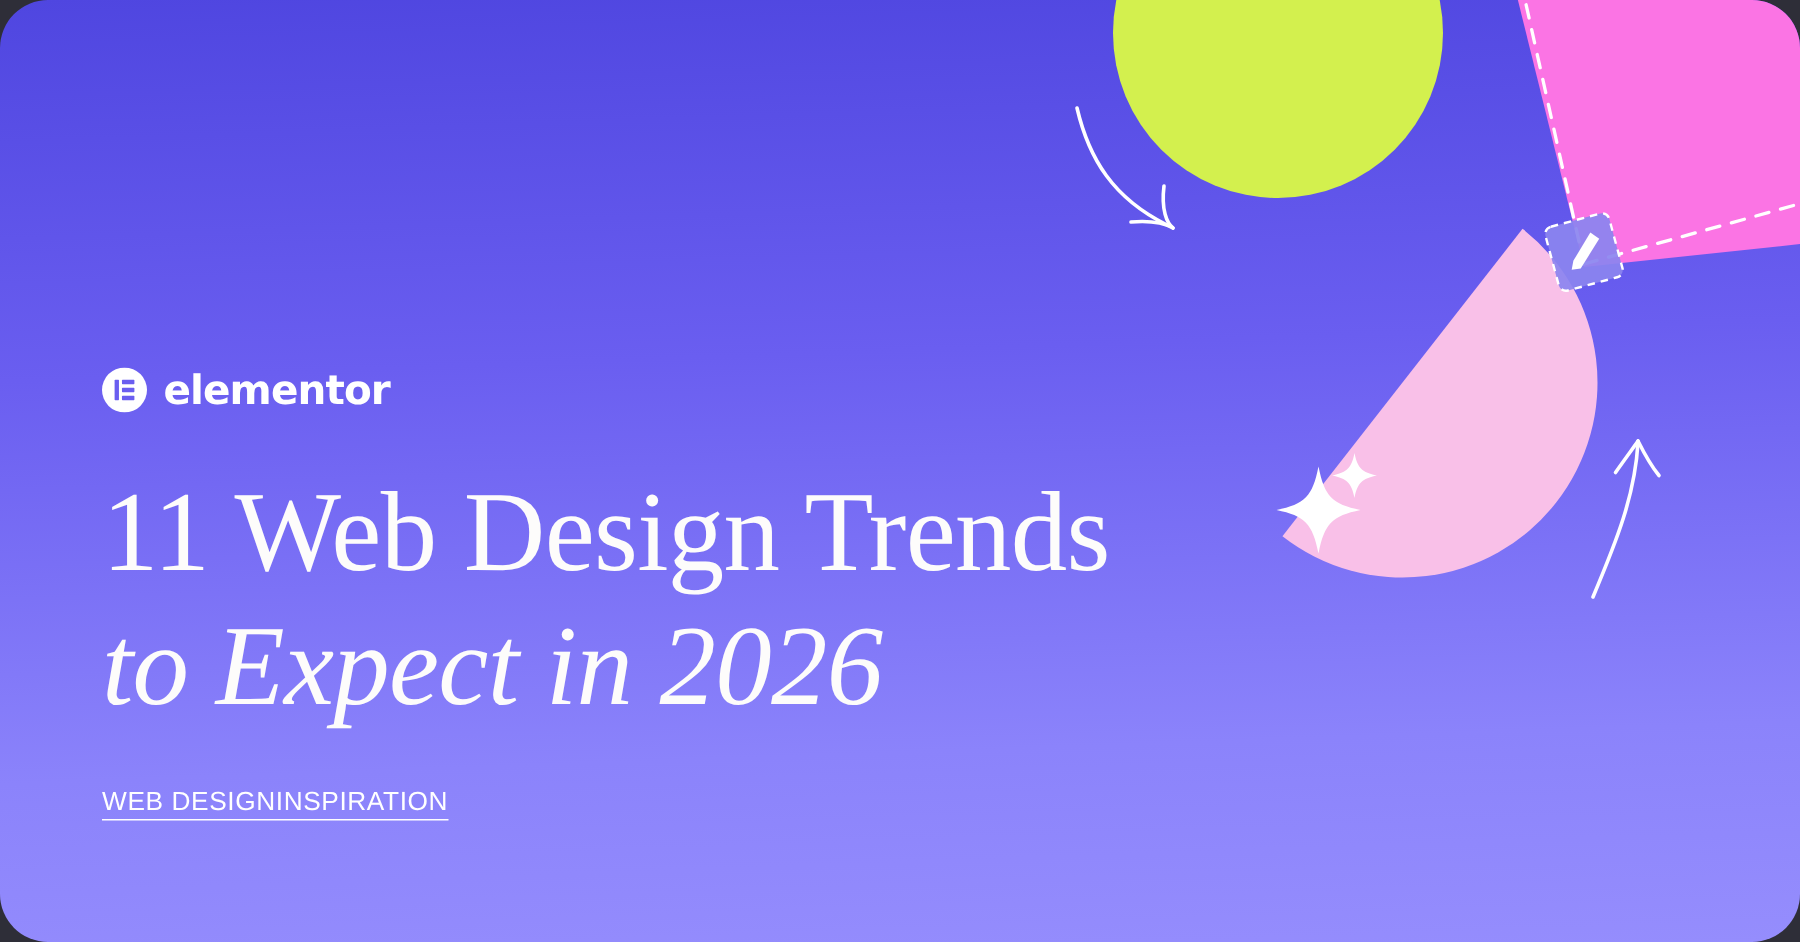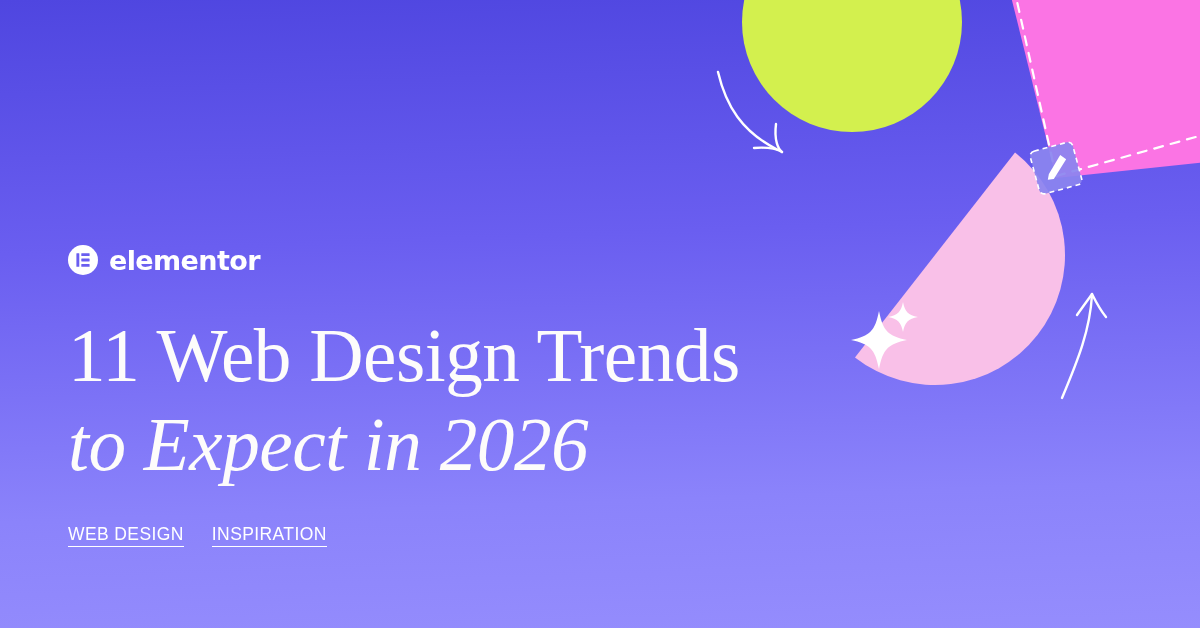--- a/index.html
+++ b/index.html
@@ -7,20 +7,21 @@
     padding: 0;
     background: #2e2e38;
   }
   .banner {
     position: relative;
     width: 1200px;
     height: 628px;
     overflow: hidden;
     background: linear-gradient(178deg, #4f46e0 0%, #6a5ef0 38%, #8b83fb 78%, #958dfd 100%);
     font-family: "Liberation Sans", sans-serif;
+    border-radius: 32px;
   }
 
   
   .shapes {
     position: absolute;
     inset: 0;
     width: 1200px;
     height: 628px;
     pointer-events: none;
   }
@@ -74,21 +75,20 @@
   .headline-line2 {
     display: block;
     font-style: italic;
     margin-top: 4px;
     transform: scaleX(0.99);
     transform-origin: left center;
   }
 
   .tags {
     display: flex;
-    gap: 28px;
     margin-top: 38px;
   }
   .tag {
     color: #ffffff;
     font-family: "Liberation Sans", sans-serif;
     font-size: 17.5px;
     font-weight: normal;
     letter-spacing: 0.4px;
     text-decoration: none;
     border-bottom: 1.5px solid #ffffff;

